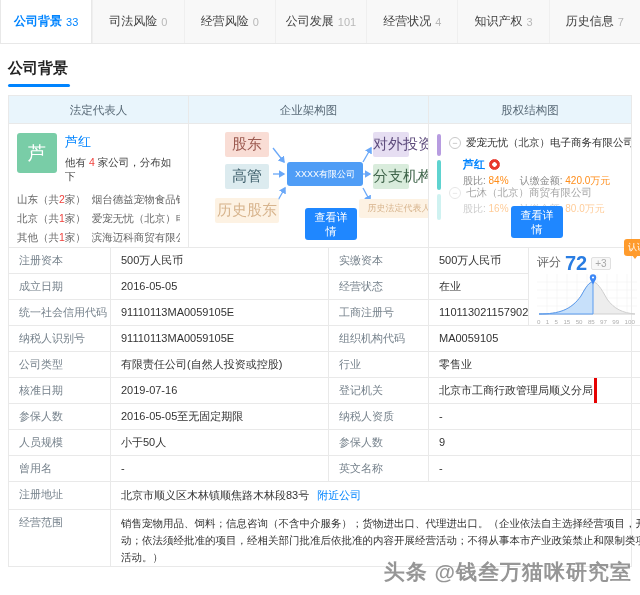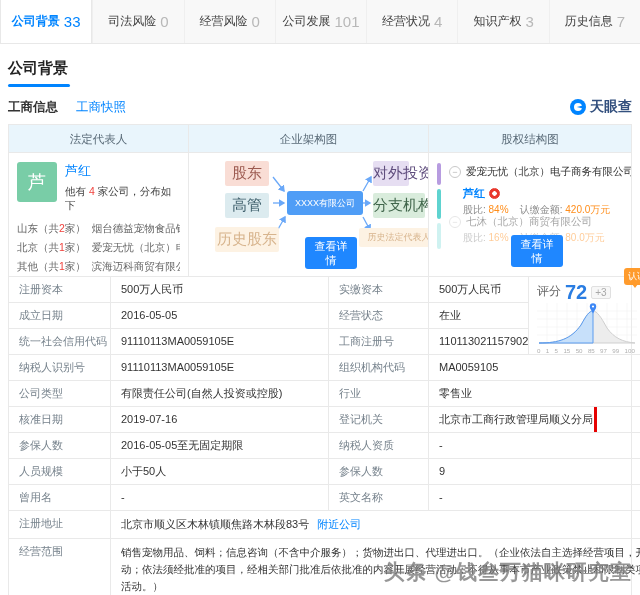--- a/index.html
+++ b/index.html
@@ -4,21 +4,21 @@
 <style>
   * { margin:0; padding:0; box-sizing:border-box; }
   html,body { width:640px; height:595px; background:#fff; overflow:hidden;
     font-family:"Liberation Sans","DejaVu Sans",sans-serif; position:relative; }
 
   
   .nav { display:flex; height:44px; background:#f8f8f8; border-bottom:1px solid #e8e8e8; }
   .tab { flex:1; display:flex; align-items:center; justify-content:center; gap:4px;
     font-size:12px; color:#404040; border-left:1px solid #efefef; cursor:pointer; }
   .tab:first-child { border-left:none; }
-  .tab .cnt { font-size:15px; color:#b8b8b8; }
+  .tab .cnt { font-size:11px; color:#b8b8b8; }
   .tab.active { background:#fff; color:#0084ff; font-weight:bold; border-left:1px solid #e8e8e8; border-right:1px solid #e8e8e8; }
   .tab.active .cnt { color:#0084ff; font-weight:normal; }
 
   .content { padding:0 8px; }
 
   .sec-title { margin-top:15px; font-size:15px; font-weight:bold; color:#222; }
   .sec-underline { width:62px; height:3px; background:#0084ff; margin-top:6px; border-radius:2px; }
 
   .subtabs { display:flex; align-items:center; margin-top:11px; height:18px; }
   .st-info { font-size:12.5px; font-weight:bold; color:#333; }
@@ -52,21 +52,21 @@
   .dist-co { margin-left:6px; overflow:hidden; text-overflow:clip; }
 
   
   .dbox { position:absolute; font-size:15px; text-align:center; border-radius:2px; padding:3px 0; white-space:nowrap; }
   .b-shareholder { left:36px; top:8px;  width:44px; background:#f9ddd5; color:#9c5a50; }
   .b-exec        { left:36px; top:40px; width:44px; background:#dcebef; color:#3e5f6b; }
   .b-histsh      { left:26px; top:74px; width:64px; background:#fdf2e3; color:#d7b48d; }
   .b-center { left:98px; top:38px; width:76px; height:24px; background:#4f9df6; color:#fff;
     font-size:9px; line-height:24px; border-radius:3px; padding:0; }
   .b-invest  { left:184px; top:8px;  width:36px; background:#e6def2; color:#5f4d7d; }
-  .b-branch  { left:184px; top:40px; width:52px; background:#d9ecdc; color:#41664c; }
+  .b-branch  { left:184px; top:40px; width:36px; background:#d9ecdc; color:#41664c; }
   .b-histlegal { left:170px; top:75px; width:80px; background:#fdf2e3; color:#d7b48d; font-size:9px; }
   .arrows { position:absolute; left:0; top:0; }
   .detail-btn { position:absolute; width:52px; background:#1f87ff; color:#fff; font-size:11px;
     line-height:14px; text-align:center; border-radius:3px; padding:2px 8px; cursor:pointer; z-index:3;margin-left:12px; }
   .btn-org { left:104px; top:84px; }
   .btn-eq  { left:70px;  top:82px; }
 
   
   .eq { position:relative; height:100%; }
   .bar { position:absolute; width:4px; border-radius:2px; }
@@ -158,28 +158,20 @@
   <div class="tab">
     <span>历史信息</span>
     <span class="cnt">7</span>
   </div>
 </div>
 
 <div class="content">
   <div class="sec-title">公司背景</div>
   <div class="sec-underline"></div>
 
-  <div class="subtabs">
-    <span class="st-info">工商信息</span>
-    <span class="st-snap">工商快照</span>
-    <div class="brand">
-      <span class="brand-icon"></span>
-      <span class="brand-text">天眼查</span>
-    </div>
-  </div>
 
   <div class="tbl">
 
     <div class="hdr-grid">
       <div class="hc">法定代表人</div>
       <div class="hc">企业架构图</div>
       <div class="hc">股权结构图</div>
     </div>
 
     <div class="big-grid">

